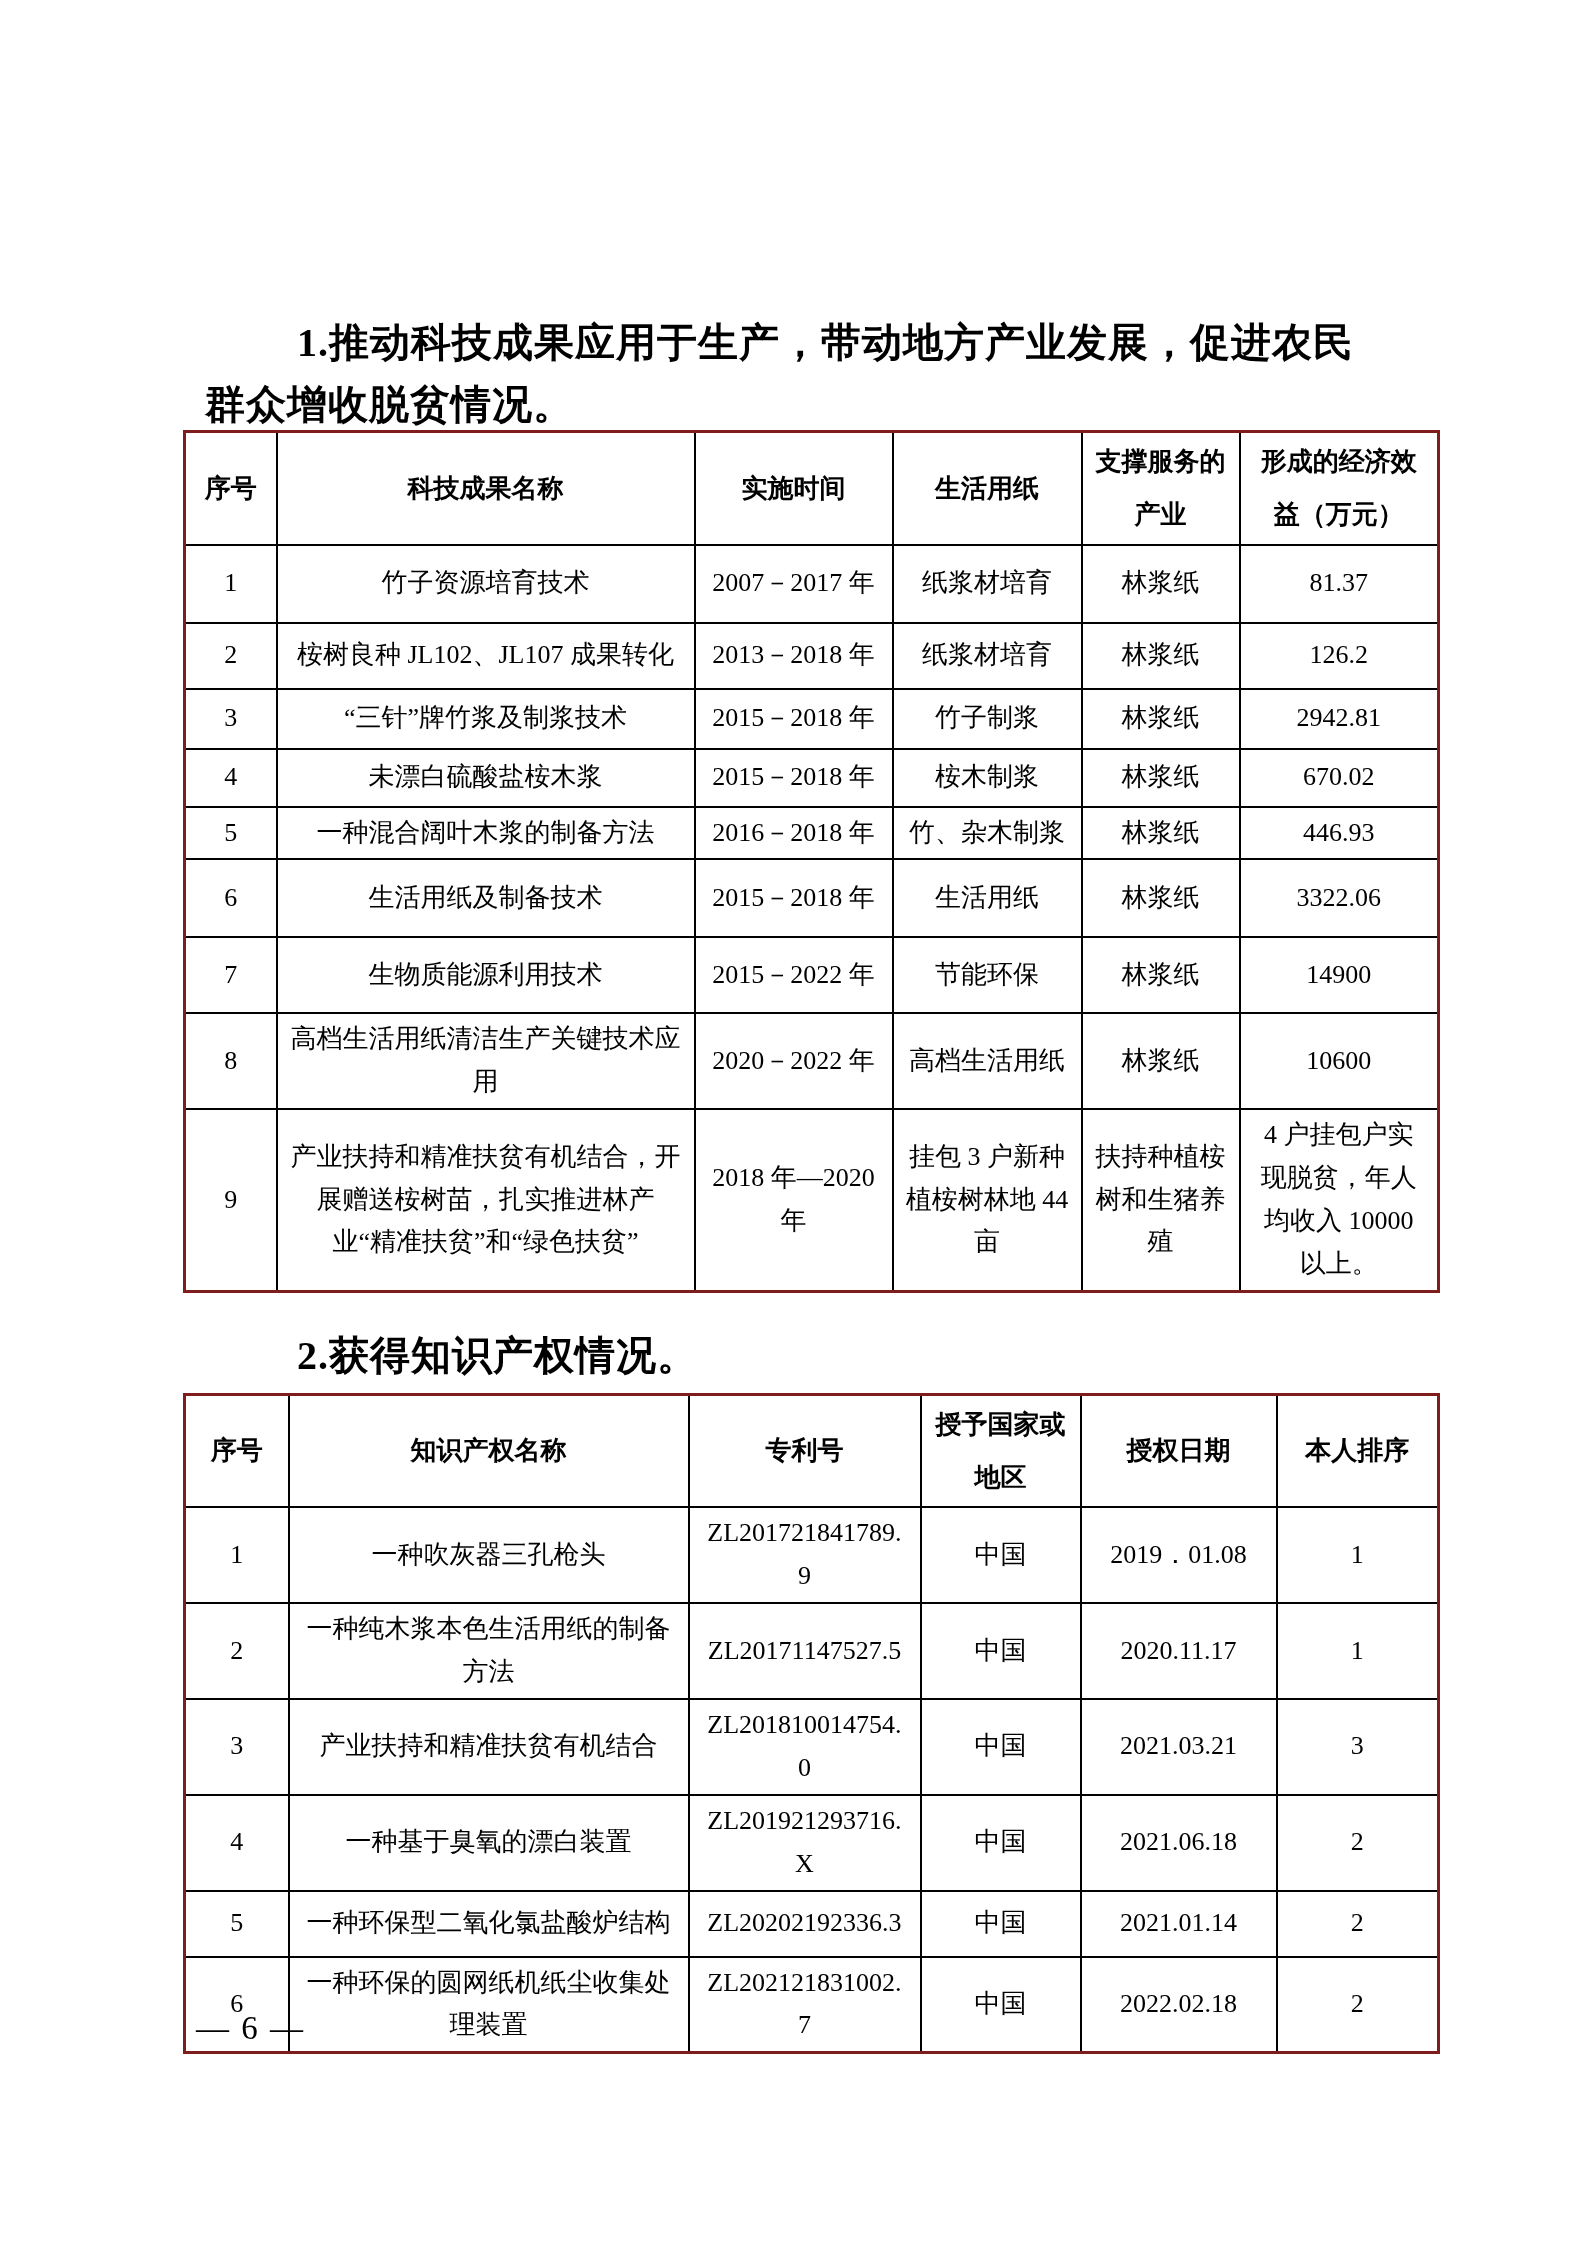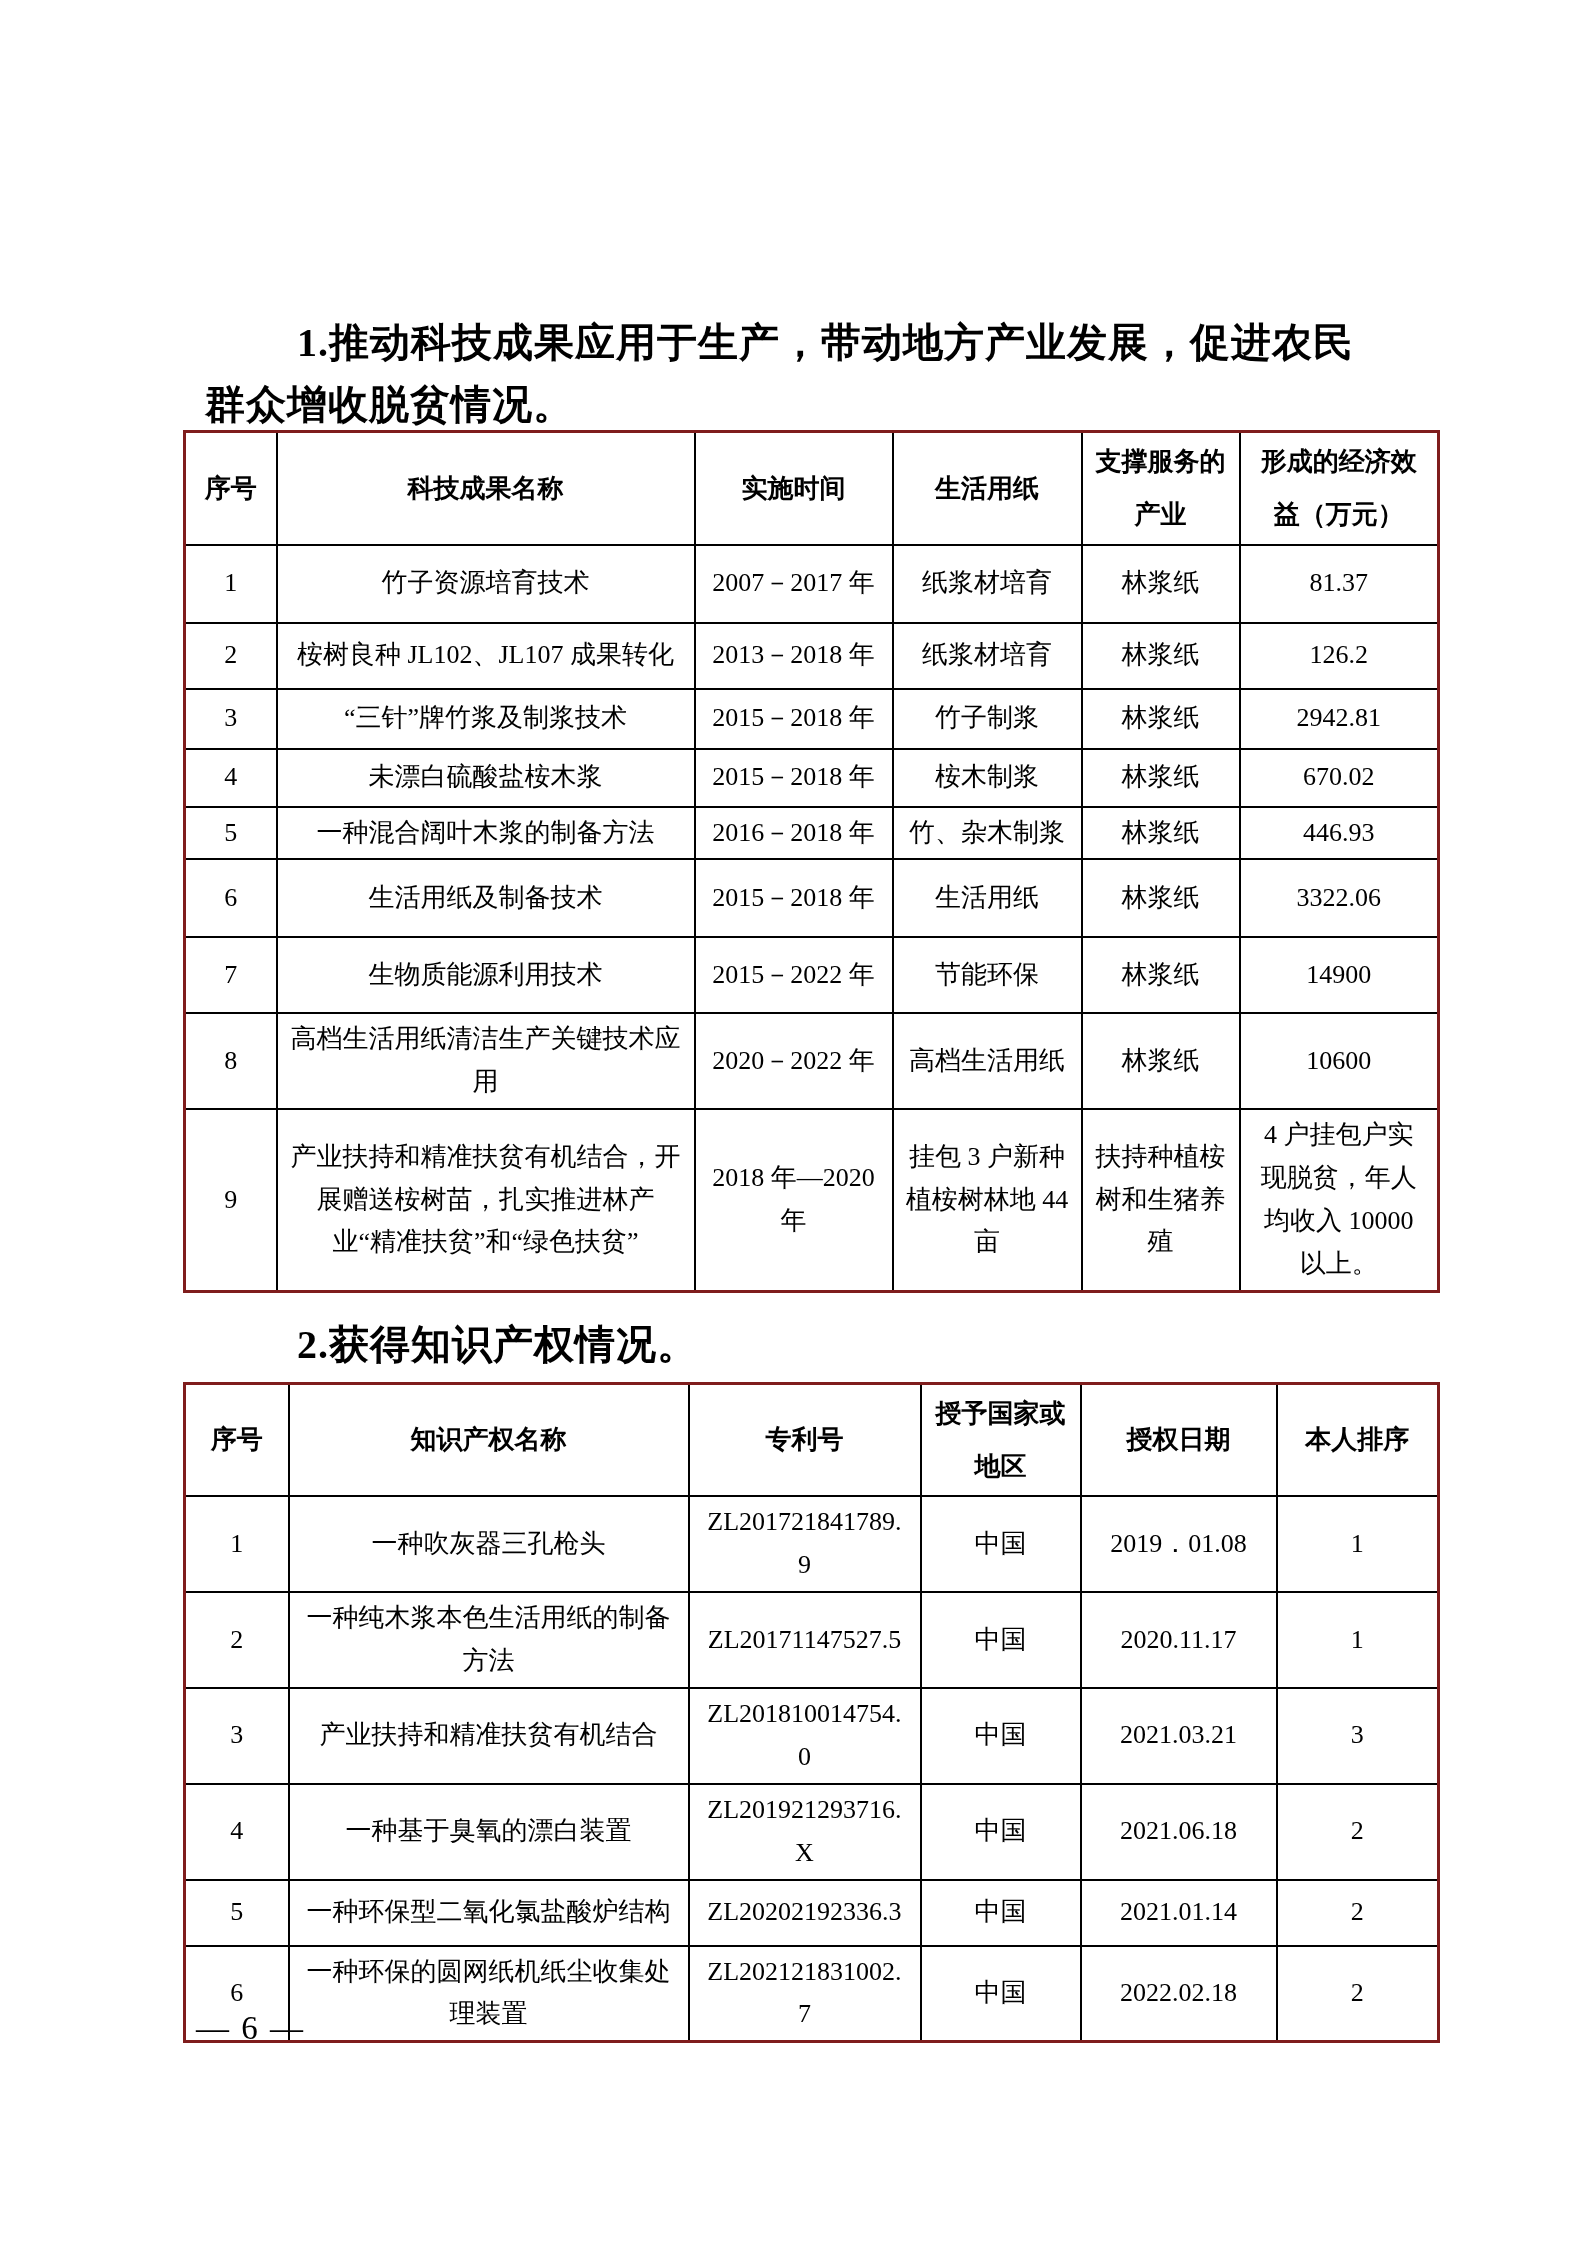--- a/index.html
+++ b/index.html
@@ -21,21 +21,21 @@
   .section-heading {
     width: 1175px;
     font-size: 40px;
     font-weight: 700;
     line-height: 1.55;
     text-indent: 2.3em;
     letter-spacing: 1px;
     color: #000000;
   }
   .heading-2 {
-    margin-top: 21px;
+    margin-top: 32px;
   }
   table.doc-table {
     border-collapse: collapse;
     table-layout: fixed;
     width: 1254px;
     margin-left: -22px;
     border: 3px solid #7f1d1d;
   }
   table.doc-table th, table.doc-table td {
     border: 2px solid #000000;

